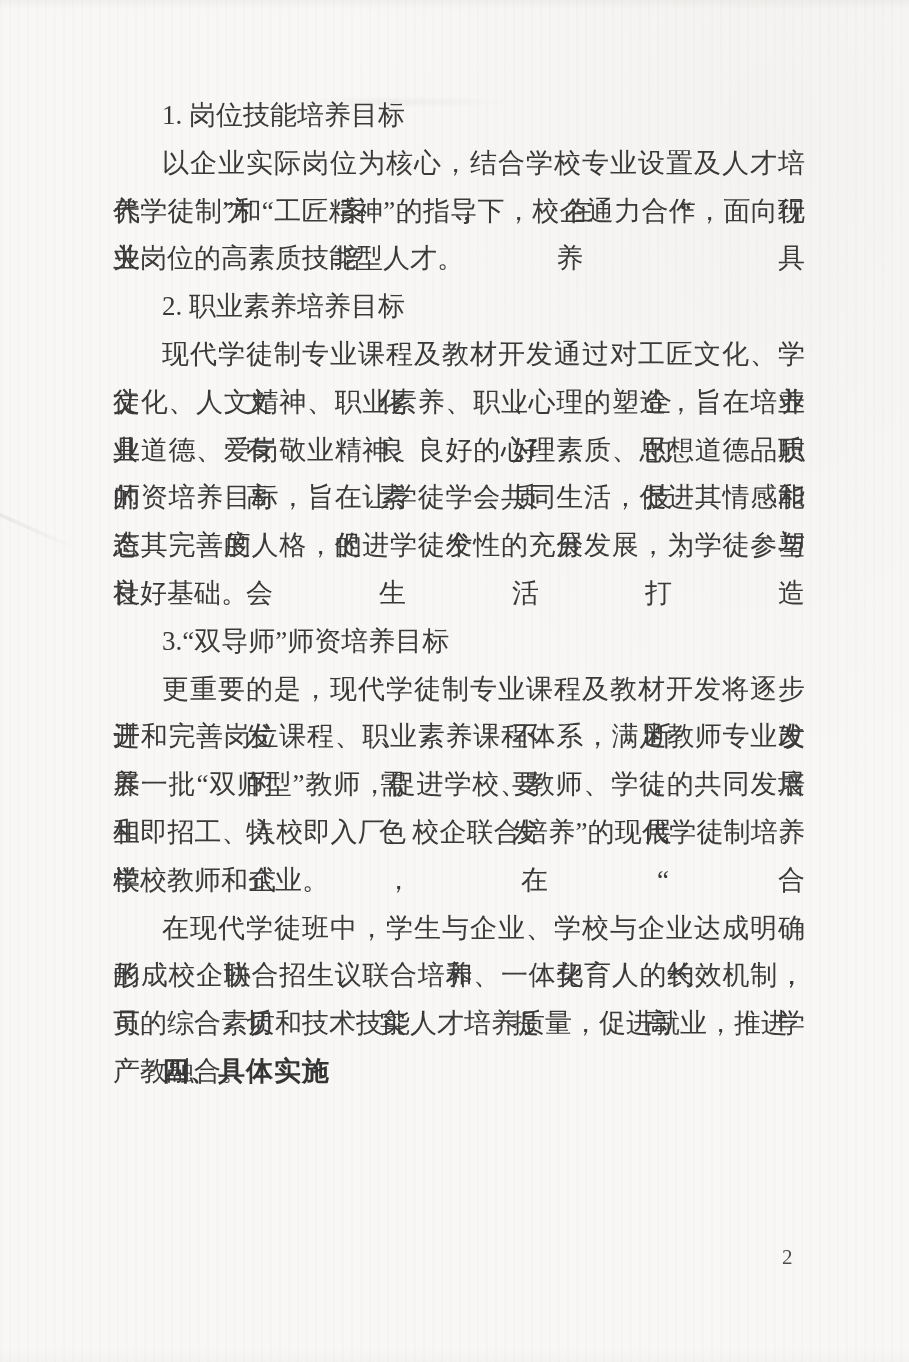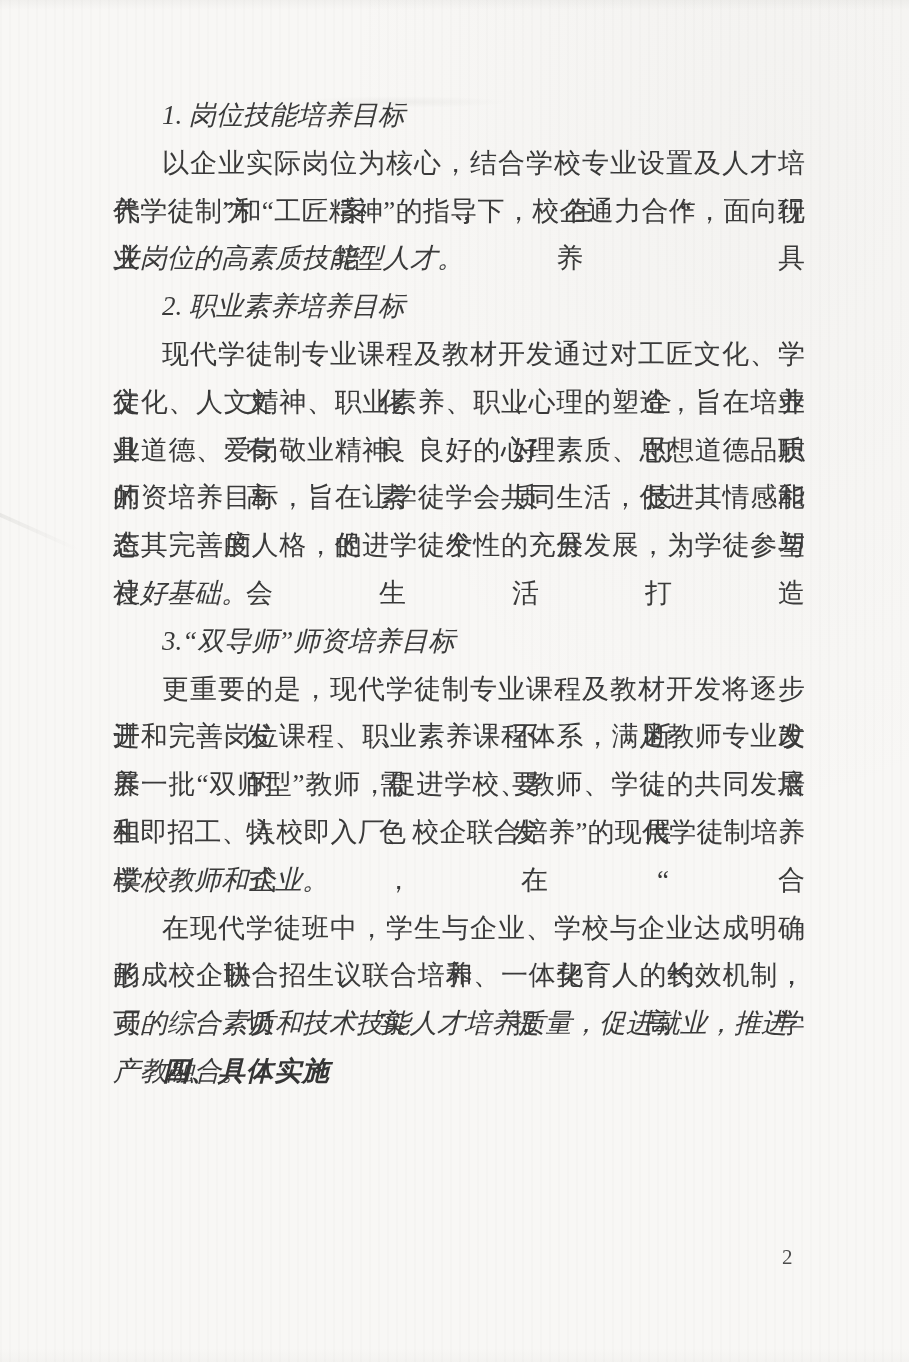--- a/index.html
+++ b/index.html
@@ -53,21 +53,20 @@
     line-height: 47.8px;
     font-size: 27px;
     text-align: justify;
     text-align-last: justify;
     color: #3a3a3a;
     white-space: normal;
   }
   .line.end {
     text-align: left;
     text-align-last: left;
-    font-style: italic;
   }
   .line.indent {
     text-indent: 49px;
   }
   .line.heading4 {
     font-family: "Liberation Sans", "DejaVu Sans", sans-serif;
     font-weight: 700;
     letter-spacing: 1px;
     color: #353535;
   }

